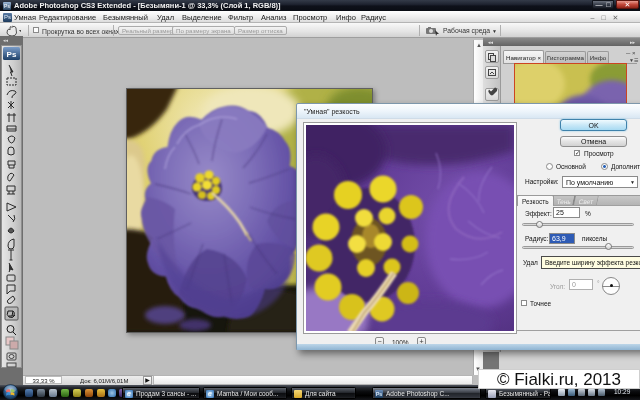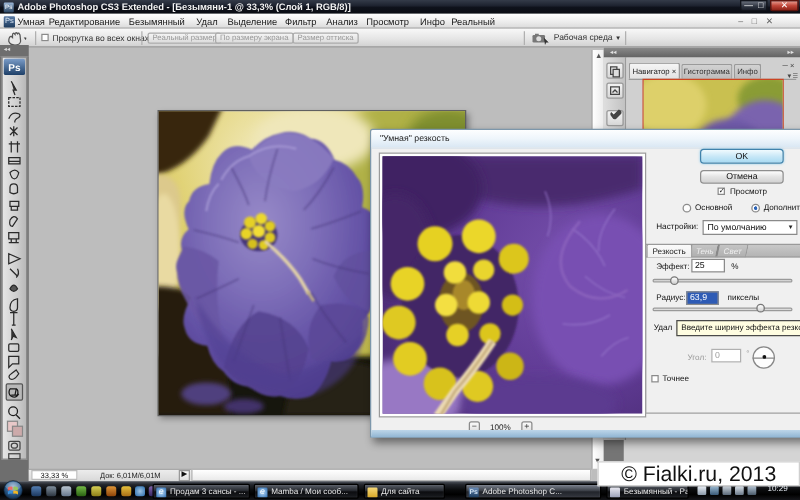--- a/index.html
+++ b/index.html
@@ -69,21 +69,21 @@
 <div class="abs" id="menubar">
 <span style="left:14px;">Умная</span>
     <span style="left:39px;">Редактирование</span>
     <span style="left:103px;">Безымянный</span>
     <span style="left:157px;">Удал</span>
     <span style="left:182px;">Выделение</span>
     <span style="left:228px;">Фильтр</span>
     <span style="left:261px;">Анализ</span>
     <span style="left:293px;">Просмотр</span>
     <span style="left:336px;">Инфо</span>
-    <span style="left:361px;">Реальный</span>
+    <span style="left:361px;">Радиус</span>
 </div>
 <div class="abs" id="mpsico">Ps</div>
 <div class="abs mwb" style="left:588px;">–</div>
 <div class="abs mwb" style="left:599px;">□</div>
 <div class="abs mwb" style="left:611px;">✕</div>
 <div class="abs" id="optbar"></div>
 <svg class="abs" style="left:5px;top:25px;" width="16" height="12" viewBox="0 0 16 12">
     <path d="M2 8 Q2 4 4 4 L5 5 L5 3 Q5 1.5 6 1.5 L7 2.5 Q7 1 8 1 L9 2 Q9.3 1.2 10 1.5 L11 3 L11.5 8 Q11 11 7 11 Q3 11 2 8Z" fill="#e8e8e8" stroke="#555" stroke-width="1"></path>
     <path d="M14 5 l3 0 l-1.5 2z" fill="#444"></path>
   </svg>

